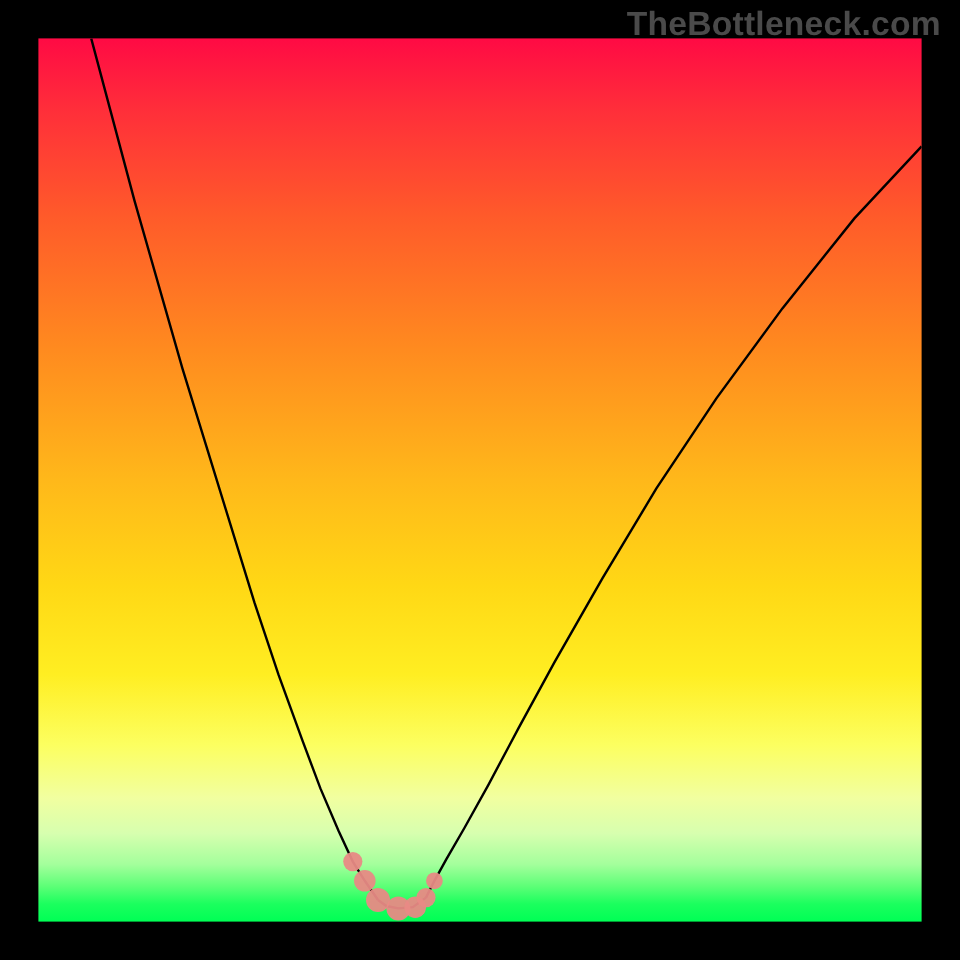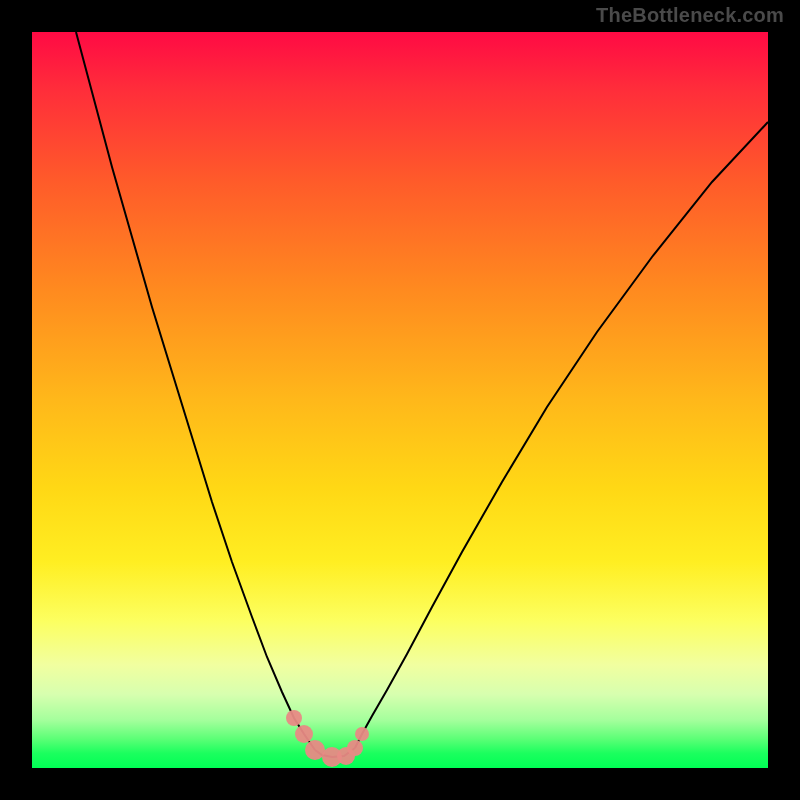--- a/index.html
+++ b/index.html
@@ -31,21 +31,21 @@
       #5dff77 96%,
       #1bff5e 98%,
       #00ff55 100%
     );
   }
   .watermark {
     position: absolute;
     top: 4px;
     right: 16px;
     font-family: Arial, Helvetica, sans-serif;
-    font-size: 20px;
+    font-size: 28px;
     font-weight: 600;
     color: #4a4a4a;
     letter-spacing: 0.2px;
   }
   svg.curve {
     position: absolute;
     left: 0;
     top: 0;
     width: 736px;
     height: 736px;

